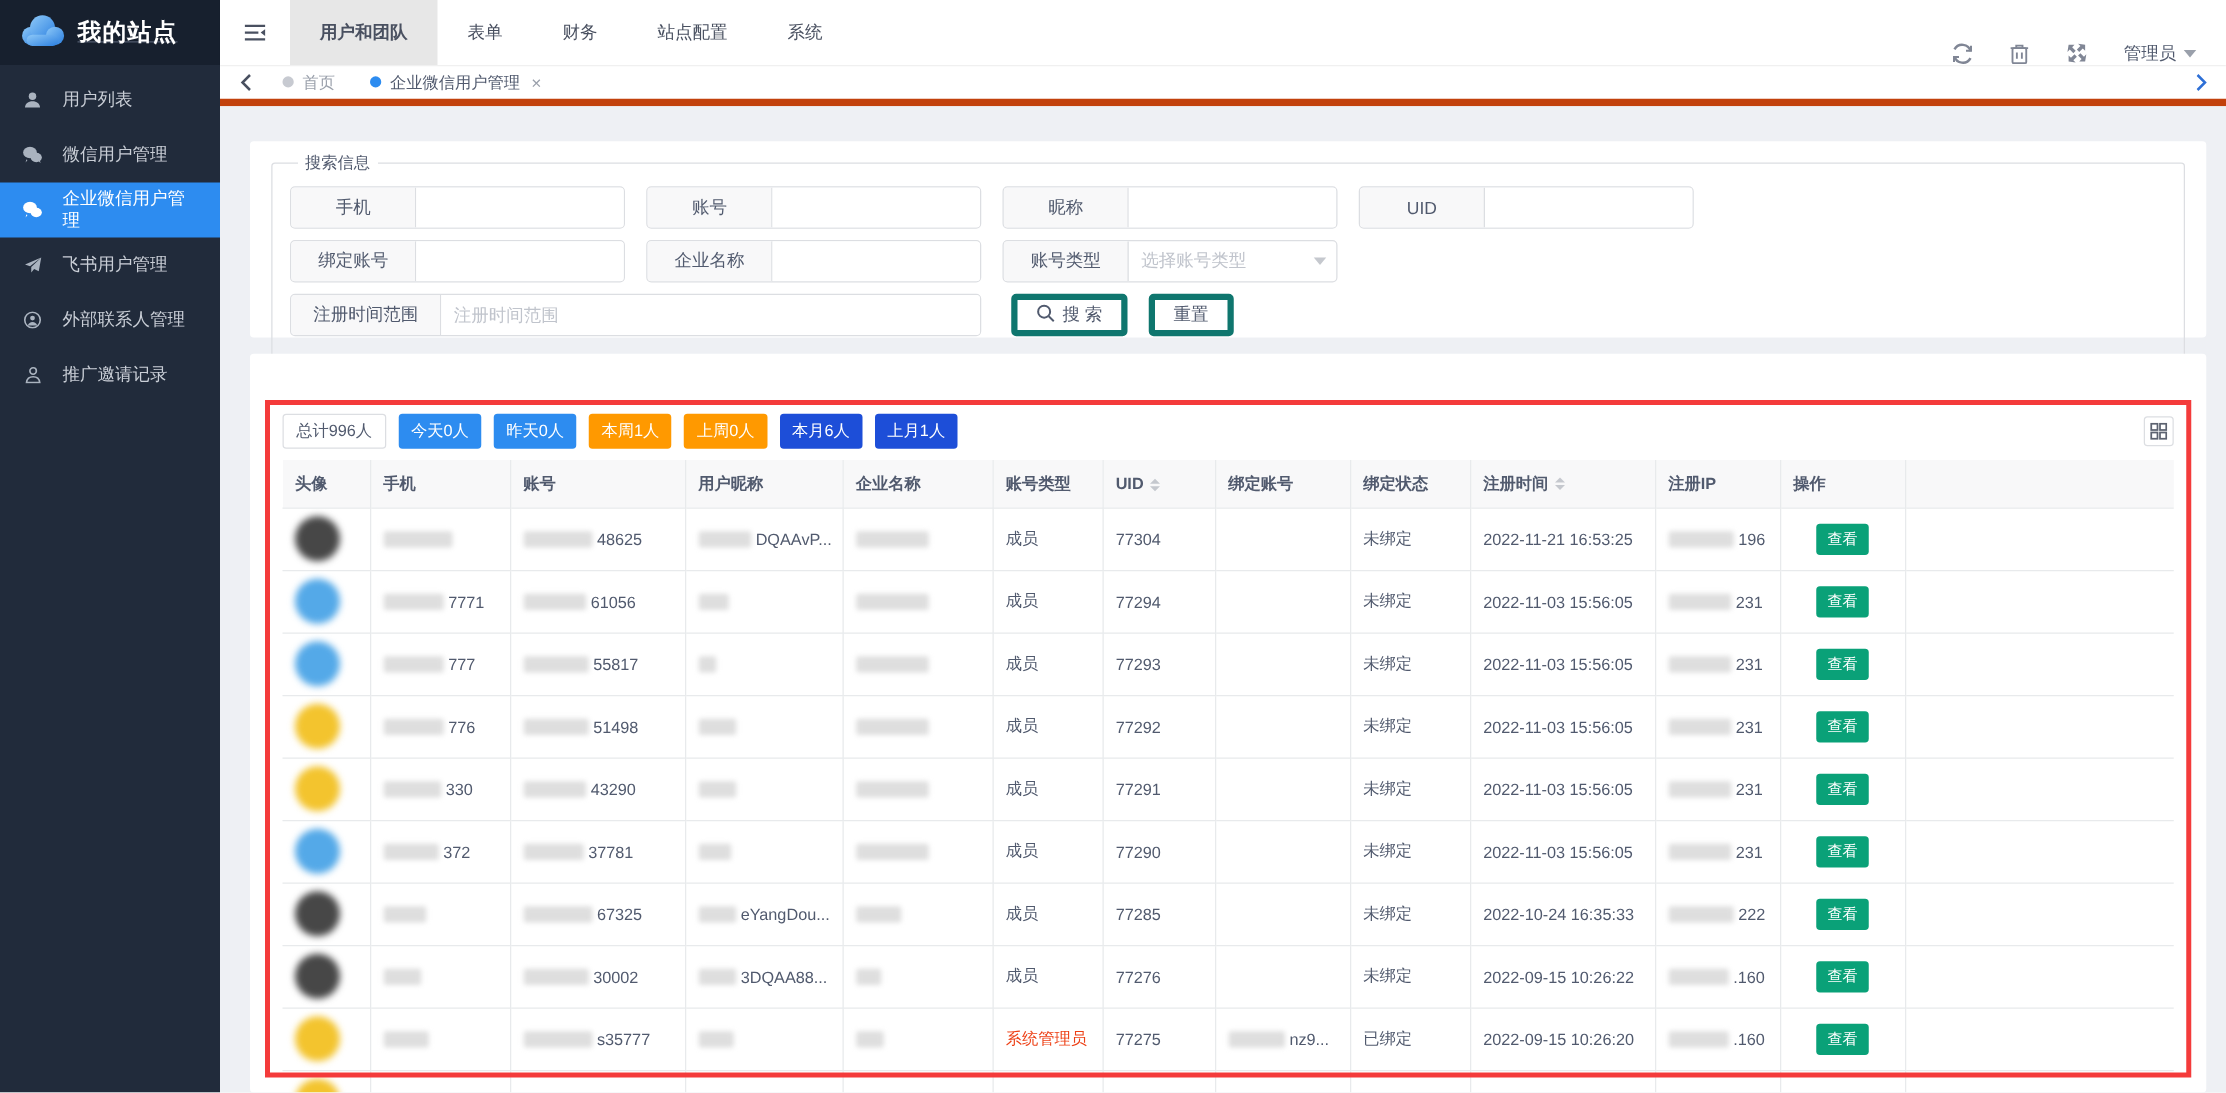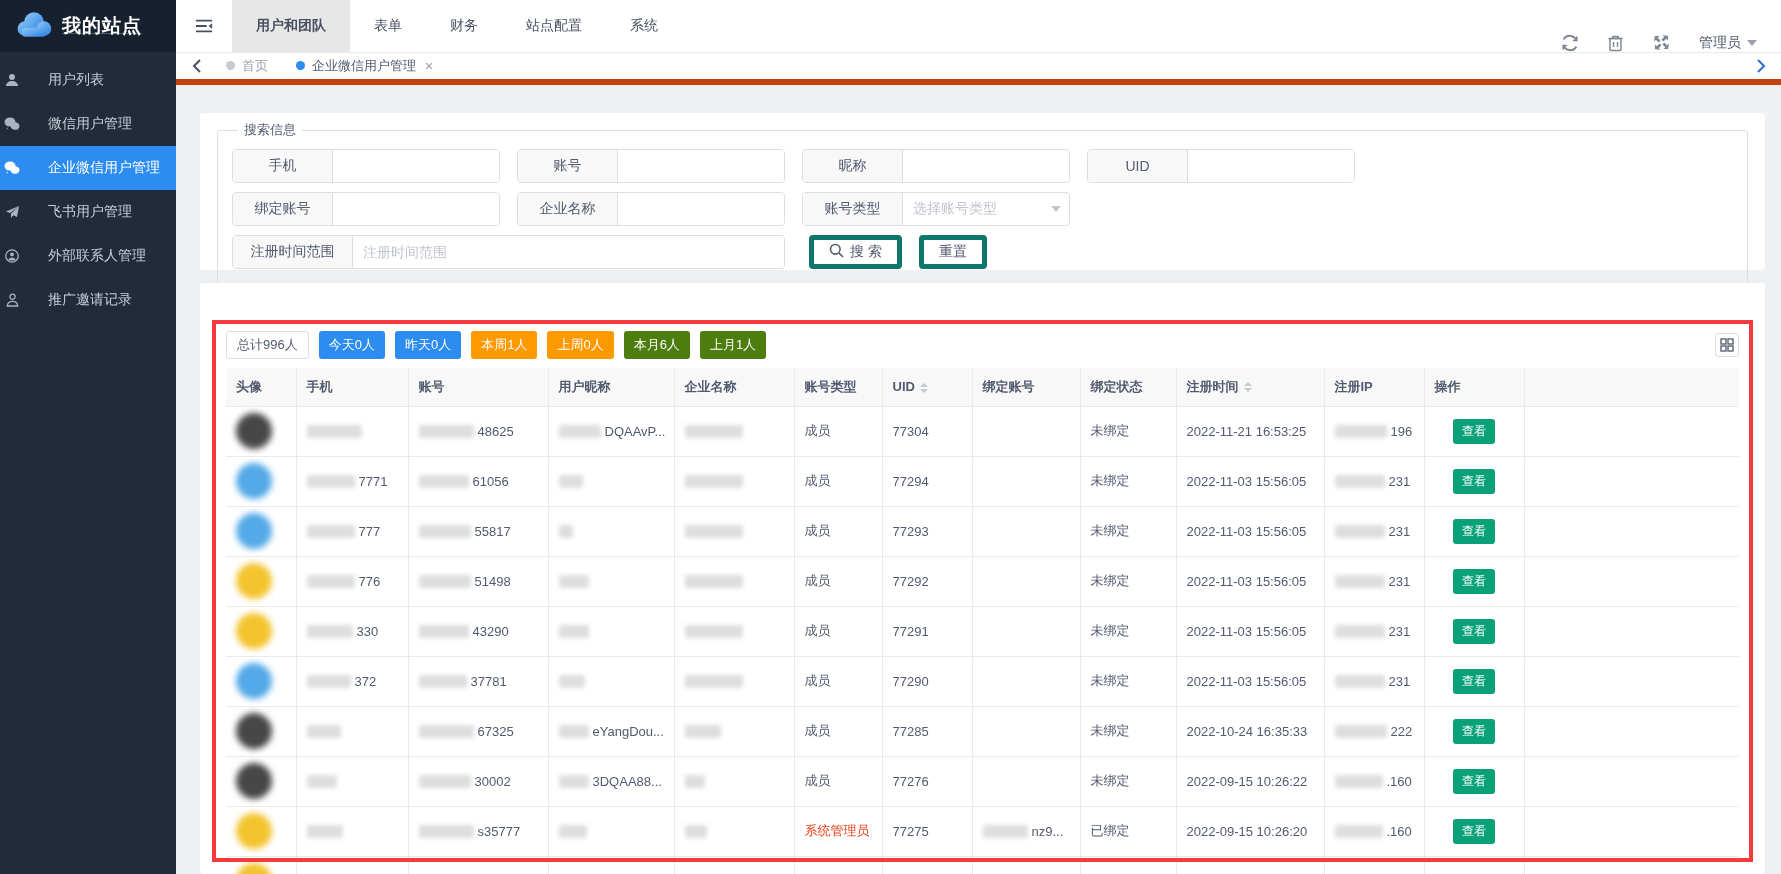--- a/index.html
+++ b/index.html
@@ -5,21 +5,21 @@
   * { box-sizing: border-box; margin: 0; padding: 0; }
   html,body { width:1781px; height:874px; overflow:hidden; }
   body { font-family:"Liberation Sans","DejaVu Sans",sans-serif; font-size:14px; color:#515a6e; background:#eef0f4; }
   .app { display:flex; width:1781px; height:874px; }
 
   
   .sidebar { width:176px; background:#212b3b; flex:0 0 176px; display:flex; flex-direction:column; }
   .logo { height:52px; background:#17202e; display:flex; align-items:center; gap:8px; padding:0 14px;text-decoration:underline; }
   .logo-text { color:#fff; font-size:19px; font-weight:bold; letter-spacing:1px; }
   .side-nav { padding-top:6px; }
-  .side-item { height:44px; display:flex; align-items:center; gap:28px; padding:0 4px; color:#c9ced6; font-size:14px; cursor:pointer; }
+  .side-item { height:44px; display:flex; align-items:center; gap:16px; padding:0 18px; color:#c9ced6; font-size:14px; cursor:pointer; }
   .side-item .ic { width:16px; height:16px; display:inline-flex; align-items:center; justify-content:center; color:#aab3bf; }
   .side-item.active { background:#2d8cf0; color:#fff; }
   .side-item.active .ic { color:#fff; }
 
   
   .main { flex:1; display:flex; flex-direction:column; min-width:0; }
   .topbar { height:52px; background:#fff; display:flex; align-items:flex-end; box-shadow:0 1px 1px rgba(0,0,0,.08); position:relative; z-index:10; }
   .collapse-btn { width:56px; height:52px; display:flex; align-items:center; justify-content:center; color:#495060; cursor:pointer; }
   .top-menu { display:flex; height:52px; }
   .top-menu-item { padding:0 24px; display:flex; align-items:center; font-size:14px; color:#495060; cursor:pointer; }
@@ -56,21 +56,21 @@
   .btn-search { margin-left:7px; }
 
   
   .results-card { position:relative; background:#fff; border-radius:3px; margin-top:13px; flex:1; min-height:0; overflow:hidden; padding:47px 26px 0; }
   .red-overlay { position:absolute; left:12px; right:12px; top:37px; bottom:12px; border:4px solid #f43b3b; pointer-events:none; z-index:6; }
   .badges-row { display:flex; align-items:center; gap:10px; height:30px; }
   .badge { height:28px; display:inline-flex; align-items:center; padding:0 10px; border-radius:3px; font-size:13px; color:#fff; }
   .badge.plain { background:#fff; border:1px solid #dcdee2; color:#515a6e; }
   .badge.blue { background:#2d8cf0; }
   .badge.orange { background:#ff9900; }
-  .badge.green { background:#4d7c0f; }
+  .badge.green { background:#1d4ed8; }
   .grid-btn { margin-left:auto; width:24px; height:24px; border:1px solid #dcdee2; border-radius:3px; display:flex; align-items:center; justify-content:center; color:#5c6270; cursor:pointer; background:#fff; }
 
   table { width:100%; border-collapse:collapse; table-layout:fixed; margin-top:8px; font-size:13px; color:#515a6e; }
   thead th { background:#f8f8f9; height:38px; text-align:left; font-weight:bold; padding:0 10px; border-bottom:1px solid #e8eaec; border-right:1px solid #e8eaec; white-space:nowrap; overflow:hidden; }
   thead th.filler, tbody td.filler { border-right:none; }
   thead th.filler { border-left:none; }
   tbody td { height:50px; padding:5px 10px; border-bottom:1px solid #e8eaec; border-right:1px solid #e8eaec; white-space:nowrap; overflow:hidden; vertical-align:middle; }
   tbody td:last-child, thead th:last-child { border-right:none; }
   .sorts { display:inline-flex; flex-direction:column; gap:2px; margin-left:5px; vertical-align:middle; }
   .sorts i { display:block; width:0; height:0; border-left:4px solid transparent; border-right:4px solid transparent; }

